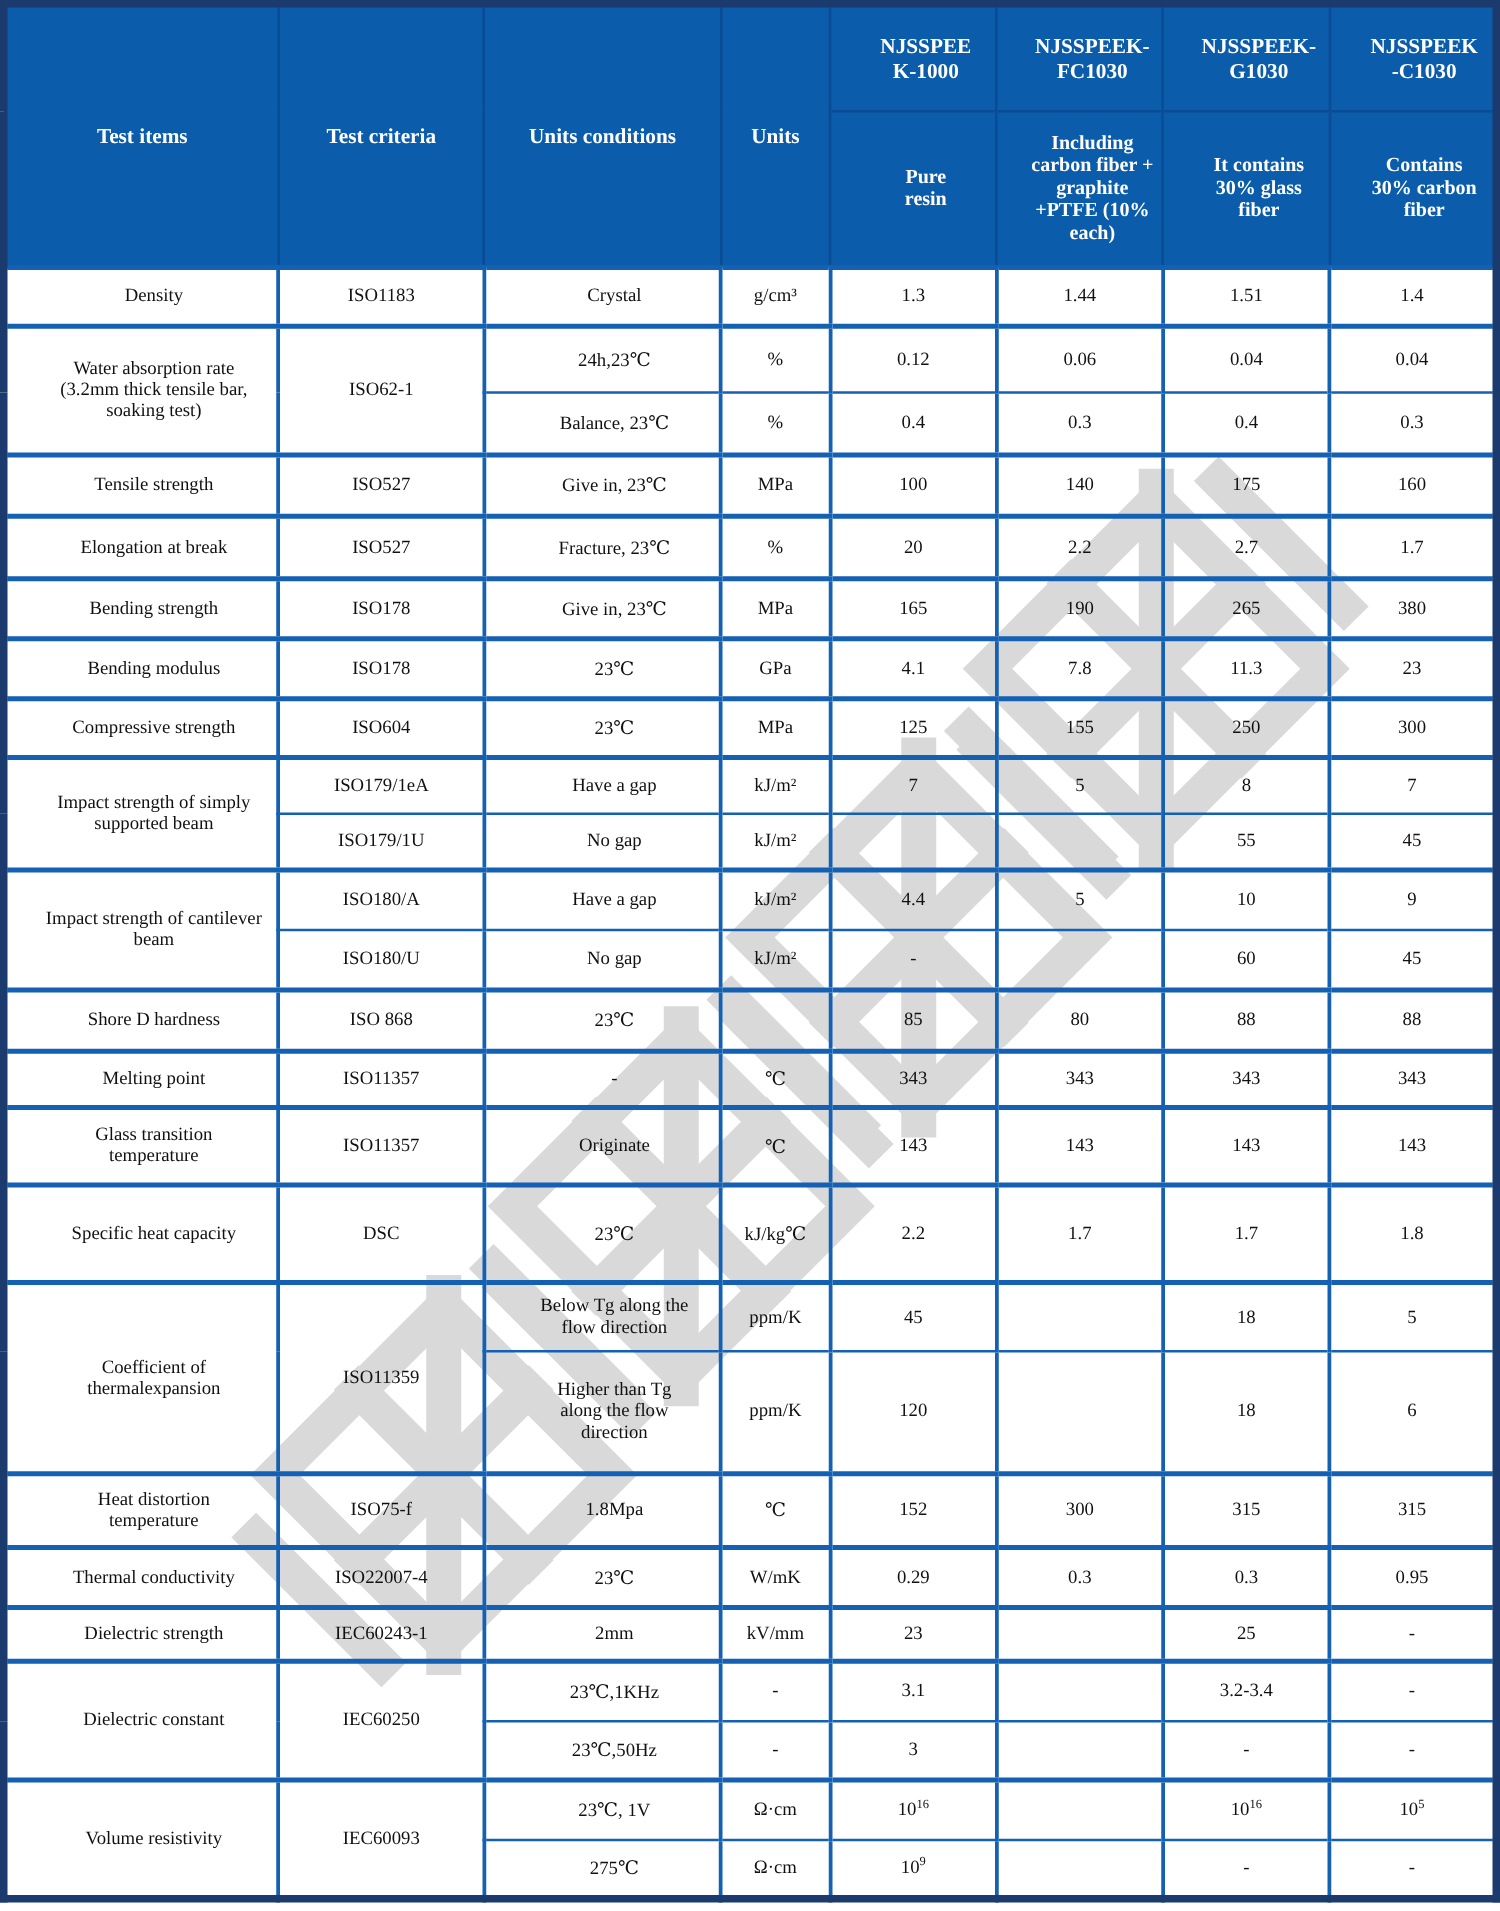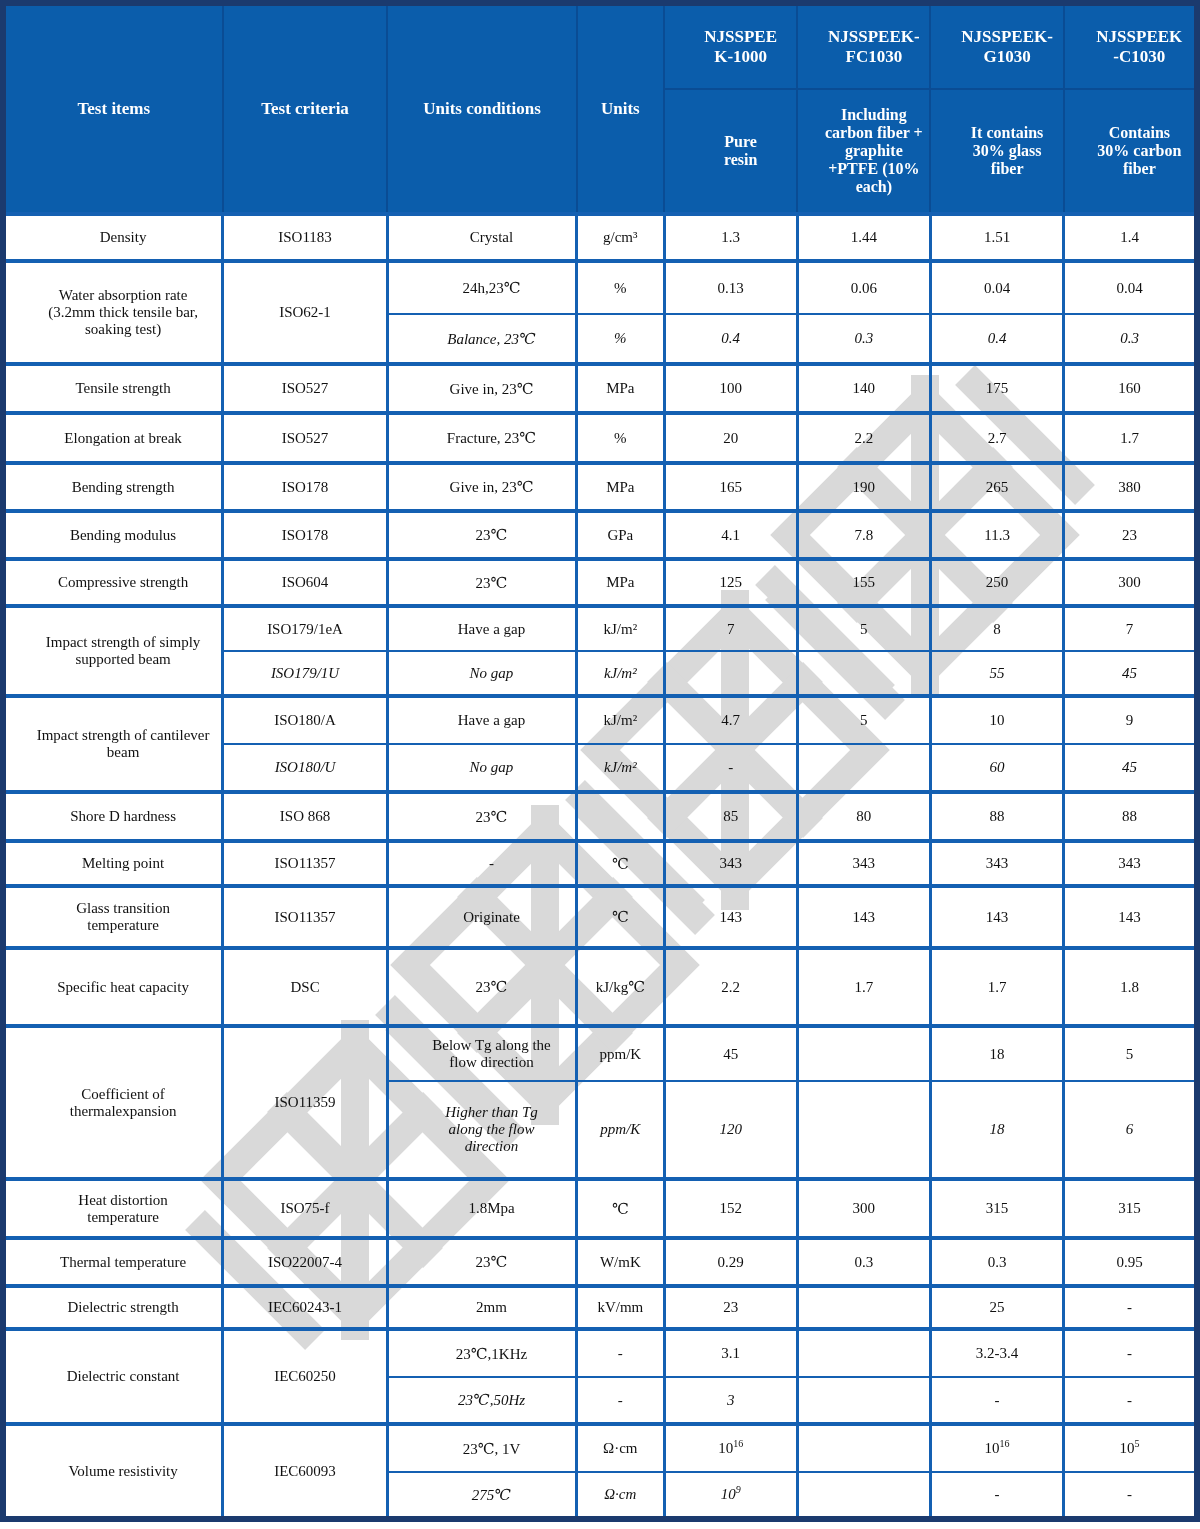--- a/index.html
+++ b/index.html
@@ -58,21 +58,21 @@
     border-left:3px solid var(--line);
     border-right:3px solid var(--line);
     text-align:center;
     vertical-align:middle;
     font-size:15px;
     color:var(--body-text);
     padding:2px 5px;
     background:transparent;
   }
   tbody tr.group-start td{border-top:4px solid var(--line);}
-  tbody tr.sub-row td{border-top:2px solid var(--line);font-style:italic;}
+  tbody tr.sub-row td{border-top:2px solid var(--line);}
   .pre{white-space:pre-line;padding-left:24px;}
   td.row-item{font-size:15px;}
   td.row-unit sup, td.value-cell sup{font-size:10px;vertical-align:super;line-height:0;}
 </style>
 </head>
 <body>
 
 <div class="page">
 
   <svg class="watermark" viewBox="0 0 1200 1529" xmlns="http://www.w3.org/2000/svg" aria-hidden="true">
@@ -145,21 +145,21 @@
           <td class="value-cell">1.51</td>
           <td class="value-cell">1.4</td>
         </tr>
         <tr class="group-start" style="height: 53px;">
           <td class="row-item pre" rowspan="2">Water absorption rate
 (3.2mm thick tensile bar,
 soaking test)</td>
           <td class="row-criteria" rowspan="2">ISO62-1</td>
           <td class="row-condition pre">24h,23℃</td>
           <td class="row-unit">%</td>
-          <td class="value-cell">0.13</td>
+          <td class="value-cell">0.12</td>
           <td class="value-cell">0.06</td>
           <td class="value-cell">0.04</td>
           <td class="value-cell">0.04</td>
         </tr>
         <tr class="sub-row" style="height: 50px;">
           <td class="row-condition pre">Balance, 23℃</td>
           <td class="row-unit">%</td>
           <td class="value-cell">0.4</td>
           <td class="value-cell">0.3</td>
           <td class="value-cell">0.4</td>
@@ -234,21 +234,21 @@
           <td class="value-cell"></td>
           <td class="value-cell">55</td>
           <td class="value-cell">45</td>
         </tr>
         <tr class="group-start" style="height: 48px;">
           <td class="row-item pre" rowspan="2">Impact strength of cantilever
 beam</td>
           <td class="row-criteria">ISO180/A</td>
           <td class="row-condition pre">Have a gap</td>
           <td class="row-unit">kJ/m²</td>
-          <td class="value-cell">4.7</td>
+          <td class="value-cell">4.4</td>
           <td class="value-cell">5</td>
           <td class="value-cell">10</td>
           <td class="value-cell">9</td>
         </tr>
         <tr class="sub-row" style="height: 48px;">
           <td class="row-criteria">ISO180/U</td>
           <td class="row-condition pre">No gap</td>
           <td class="row-unit">kJ/m²</td>
           <td class="value-cell">-</td>
           <td class="value-cell"></td>
@@ -323,21 +323,21 @@
 temperature</td>
           <td class="row-criteria">ISO75-f</td>
           <td class="row-condition pre">1.8Mpa</td>
           <td class="row-unit">℃</td>
           <td class="value-cell">152</td>
           <td class="value-cell">300</td>
           <td class="value-cell">315</td>
           <td class="value-cell">315</td>
         </tr>
         <tr class="group-start" style="height: 48px;">
-          <td class="row-item pre">Thermal temperature</td>
+          <td class="row-item pre">Thermal conductivity</td>
           <td class="row-criteria">ISO22007-4</td>
           <td class="row-condition pre">23℃</td>
           <td class="row-unit">W/mK</td>
           <td class="value-cell">0.29</td>
           <td class="value-cell">0.3</td>
           <td class="value-cell">0.3</td>
           <td class="value-cell">0.95</td>
         </tr>
         <tr class="group-start" style="height: 43px;">
           <td class="row-item pre">Dielectric strength</td>

